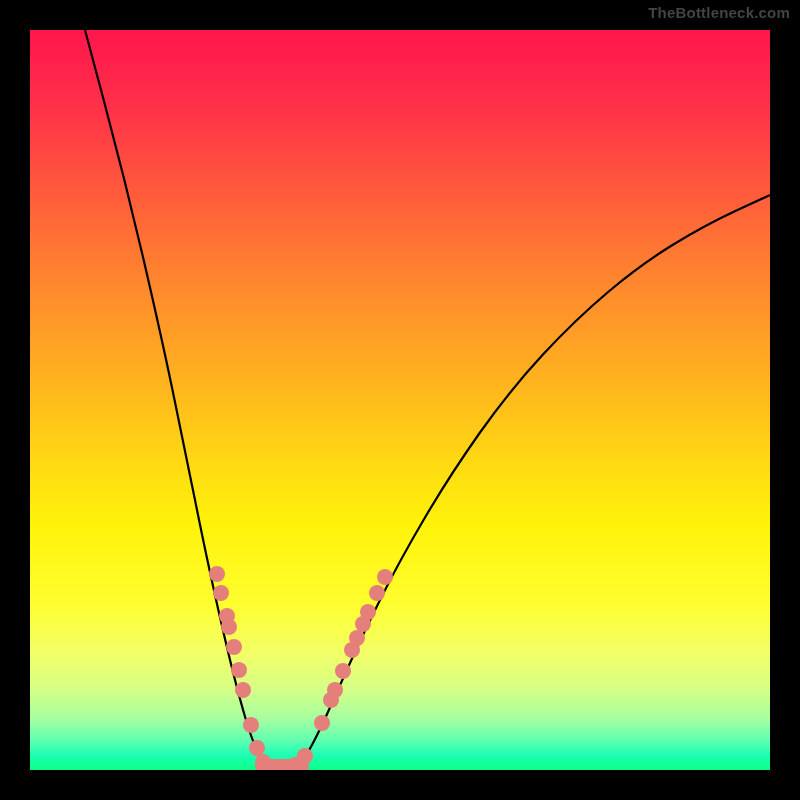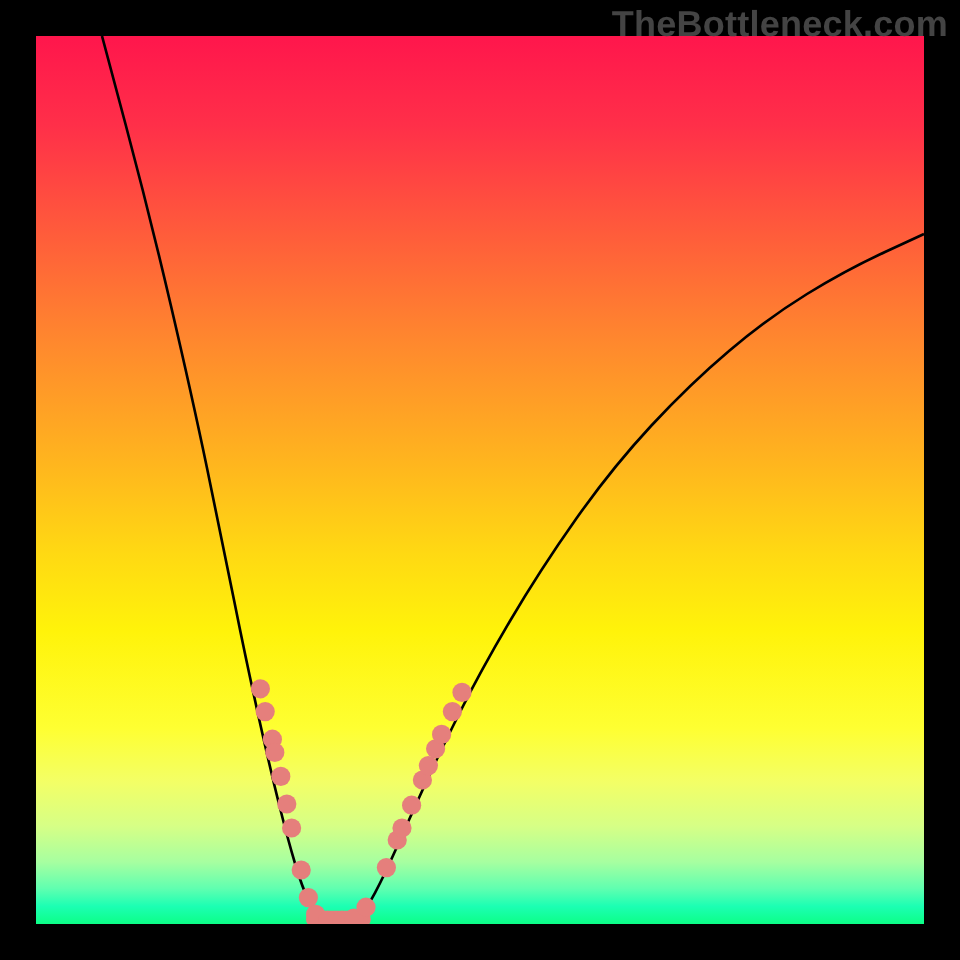--- a/index.html
+++ b/index.html
@@ -14,21 +14,21 @@
     width: 800px;
     height: 800px;
     background: #000;
     position: relative;
   }
   .watermark {
     position: absolute;
     top: 4px;
     right: 10px;
     color: #444;
-    font-size: 30px;
+    font-size: 15px;
     font-weight: 600;
     letter-spacing: 0.2px;
     z-index: 10;
   }
   .plot {
     position: absolute;
     left: 30px;
     top: 30px;
     width: 740px;
     height: 740px;

